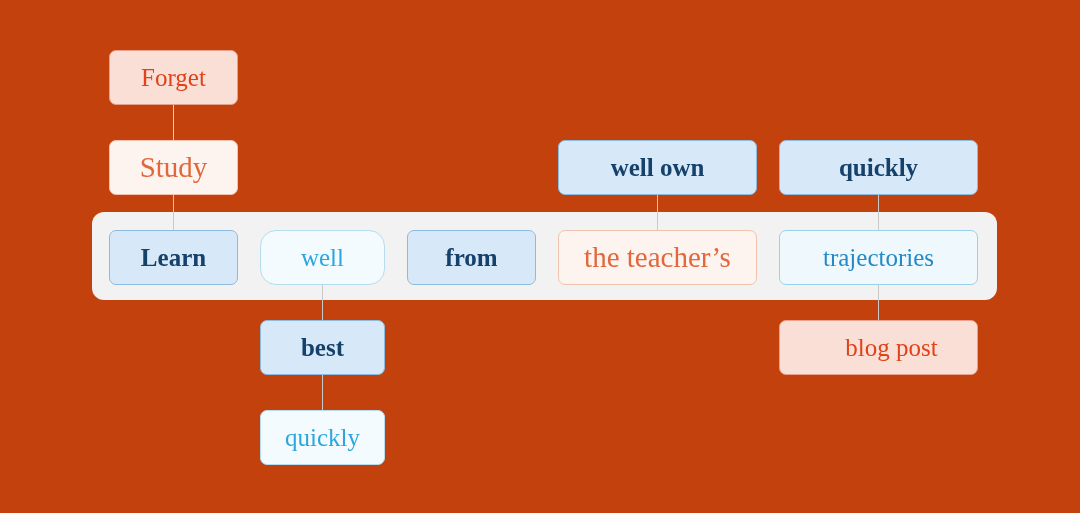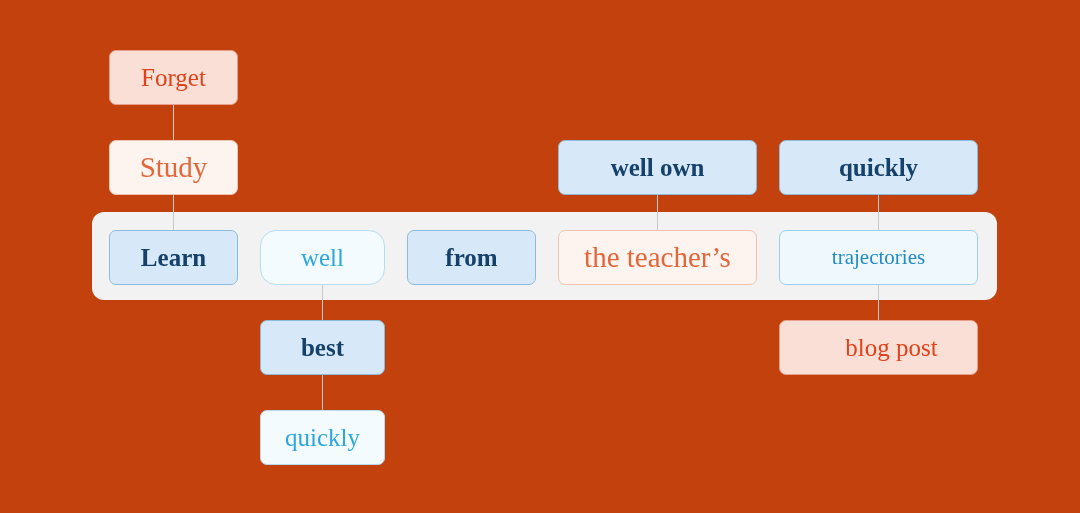--- a/index.html
+++ b/index.html
@@ -78,21 +78,21 @@
   }
 
   
   .v-blue-mid {
     background: #eef8fd;
     border-color: #9bd0ea;
   }
   .v-blue-mid .tok-label {
     color: #2389c7;
     font-weight: normal;
-    font-size: 21px;
+    font-size: 25px;
   }
 
   
   .v-red-strong {
     background: #fadfd7;
     border-color: #e8a08c;
   }
   .v-red-strong .tok-label {
     color: #e0431a;
     font-weight: normal;

